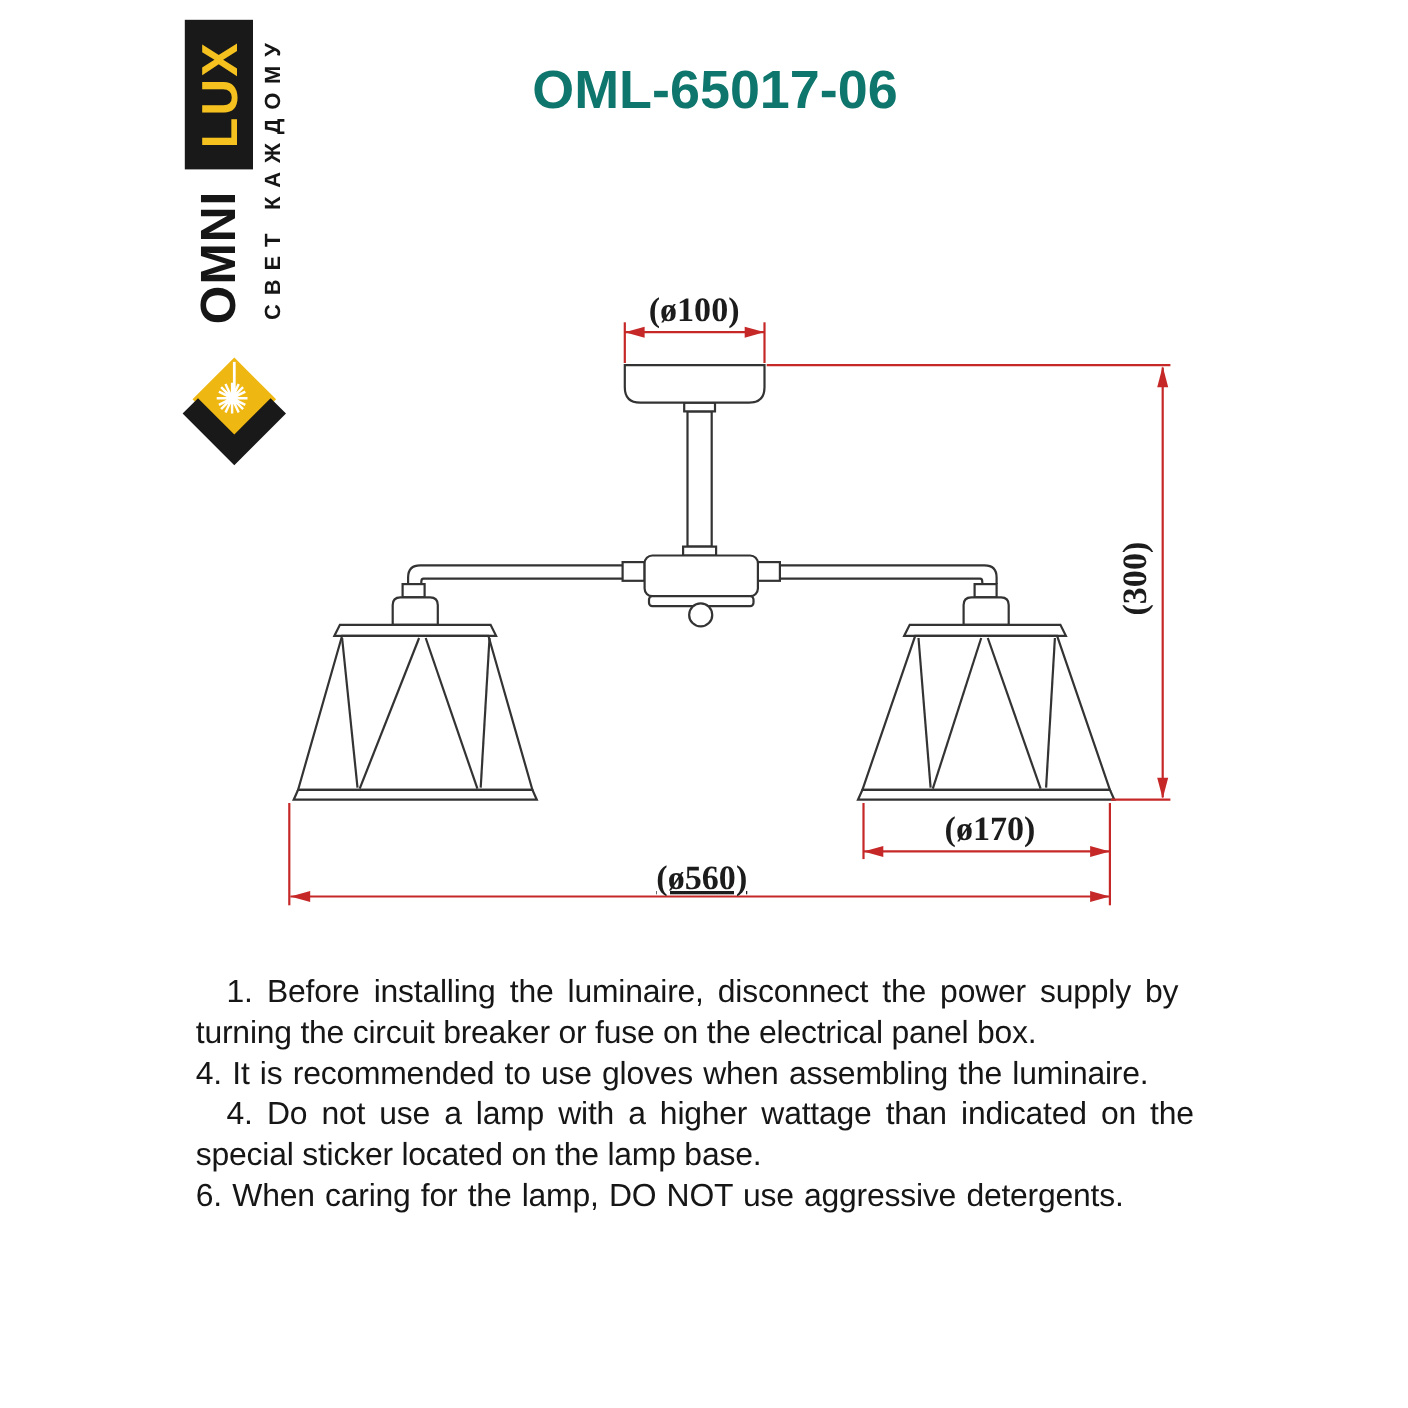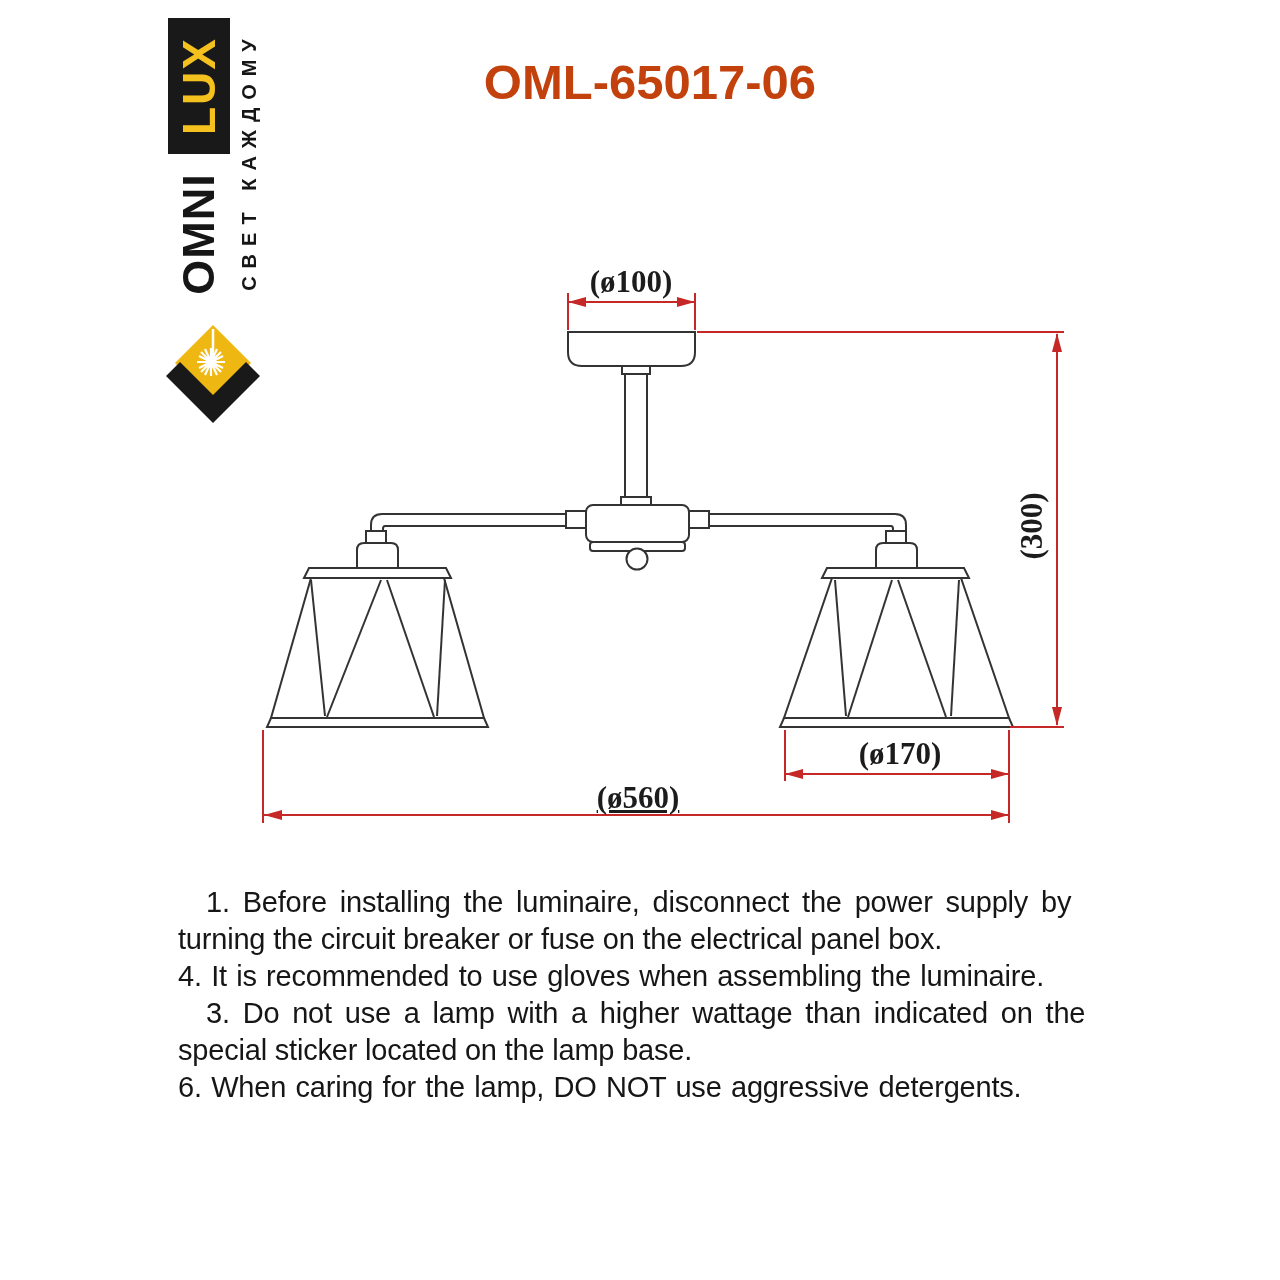--- a/index.html
+++ b/index.html
@@ -2,21 +2,21 @@
 <html><head>
 <meta charset="utf-8">
 <style>
   html,body{margin:0;padding:0;background:#ffffff;}
   #page{position:relative;width:1280px;height:1280px;background:#ffffff;overflow:hidden;
         font-family:"Liberation Sans", sans-serif;}
   svg{position:absolute;left:0;top:0;}
   .overlay{position:absolute;z-index:2;}
   
   #model{left:330px;top:54px;width:640px;text-align:center;
-         font-size:49px;font-weight:bold;color:#c2410c;letter-spacing:0px;}
+         font-size:49px;font-weight:bold;color:#0f766e;letter-spacing:0px;}
   
   .dim{font-family:"Liberation Serif", serif;font-weight:bold;color:#1c1c1c;
        font-size:31px;text-align:center;white-space:nowrap;}
   #dim100{left:546px;top:264px;width:170px;text-align:center;}
   #dim300{left:952px;top:508px;width:160px;transform:rotate(-90deg);}
   #dim170{left:815px;top:736px;width:170px;}
   #dim560{left:553px;top:780px;width:170px;text-decoration:underline;}
   
   #luxbox{left:168px;top:18px;width:62px;height:136px;background:#191919;}
   #luxtext{position:absolute;left:0;top:0;width:136px;height:62px;line-height:62px;
@@ -143,18 +143,18 @@
 
   <div class="overlay dim" id="dim100">(ø100)</div>
   <div class="overlay dim" id="dim300">(300)</div>
   <div class="overlay dim" id="dim170">(ø170)</div>
   <div class="overlay dim" id="dim560">(ø560)</div>
 
   <div class="overlay" id="instructions">
     <div class="ws-wide">1. Before installing the luminaire, disconnect the power supply by</div>
     <div>turning the circuit breaker or fuse on the electrical panel box.</div>
     <div class="ws-mid">4. It is recommended to use gloves when assembling the luminaire.</div>
-    <div class="ws-wide">3. Do not use a lamp with a higher wattage than indicated on the</div>
+    <div class="ws-wide">4. Do not use a lamp with a higher wattage than indicated on the</div>
     <div>special sticker located on the lamp base.</div>
     <div class="ws-mid">6. When caring for the lamp, DO NOT use aggressive detergents.</div>
   </div>
 
 </div>
 
 </body></html>

